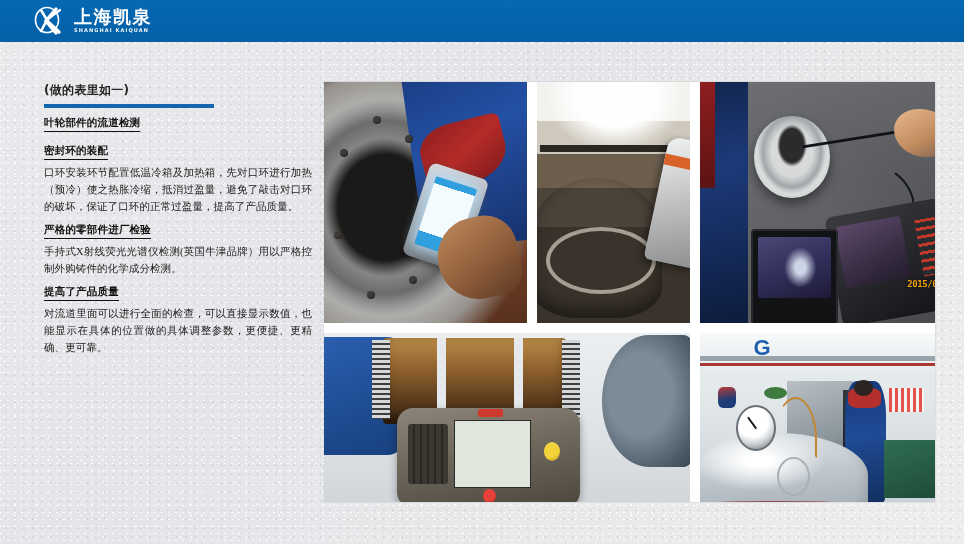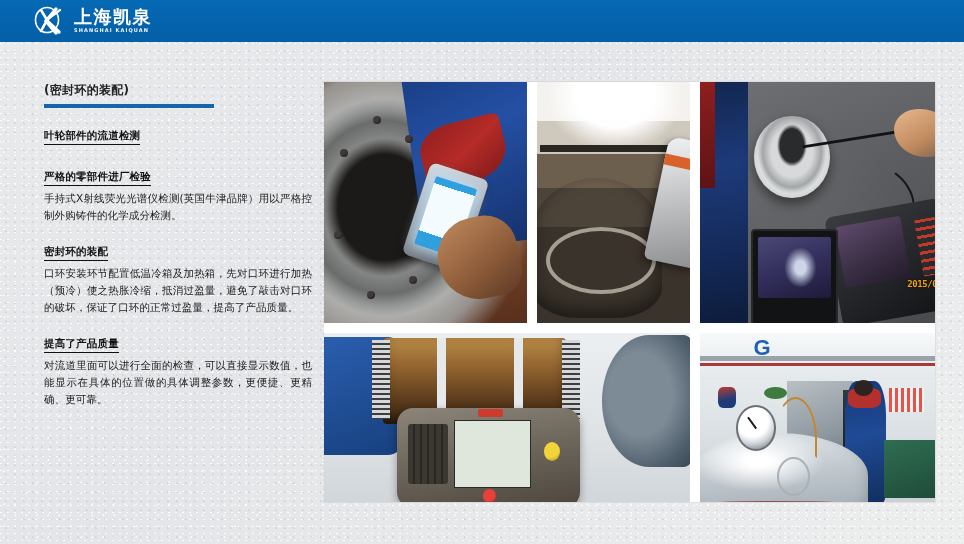--- a/index.html
+++ b/index.html
@@ -112,21 +112,21 @@
     letter-spacing: 0.3px;
   }
 
   #title-rule {
     margin-top: 5px;
     width: 170px;
     height: 4px;
     background: #1565ad;
   }
 
-  .section { margin-top: 16px; }
+  .section { margin-top: 4px; font-family: Liberation Serif, serif; }
   .section:first-of-type { margin-top: 17px; }
 
   .sec-head {
     font-size: 10.5px;
     font-weight: bold;
     color: #111111;
     letter-spacing: 0.2px;
     border-bottom: 1px solid #111111;
     display: inline-block;
     padding-bottom: 1px;
@@ -571,36 +571,36 @@
         <div id="logo-cn">上海凯泉</div>
         <div id="logo-en">SHANGHAI KAIQUAN</div>
       </div>
     </div>
 
   </div>
 
   <div id="left-col">
 
     <div id="title-row">
-      <span id="page-subtitle">(密封环的装配)</span>
+      <span id="page-subtitle">(做的表里如一)</span>
     </div>
     <div id="title-rule"></div>
 
     <div class="section">
       <div class="sec-head">叶轮部件的流道检测</div>
+    </div>
+
+    <div class="section">
+      <div class="sec-head">密封环的装配</div>
+      <div class="sec-body">口环安装环节配置低温冷箱及加热箱，先对口环进行加热（预冷）使之热胀冷缩，抵消过盈量，避免了敲击对口环的破坏，保证了口环的正常过盈量，提高了产品质量。</div>
     </div>
 
     <div class="section">
       <div class="sec-head">严格的零部件进厂检验</div>
       <div class="sec-body">手持式X射线荧光光谱仪检测(英国牛津品牌）用以严格控制外购铸件的化学成分检测。</div>
-    </div>
-
-    <div class="section">
-      <div class="sec-head">密封环的装配</div>
-      <div class="sec-body">口环安装环节配置低温冷箱及加热箱，先对口环进行加热（预冷）使之热胀冷缩，抵消过盈量，避免了敲击对口环的破坏，保证了口环的正常过盈量，提高了产品质量。</div>
     </div>
 
     <div class="section">
       <div class="sec-head">提高了产品质量</div>
       <div class="sec-body">对流道里面可以进行全面的检查，可以直接显示数值，也能显示在具体的位置做的具体调整参数，更便捷、更精确、更可靠。</div>
     </div>
   </div>
 
   <div id="collage">
 

